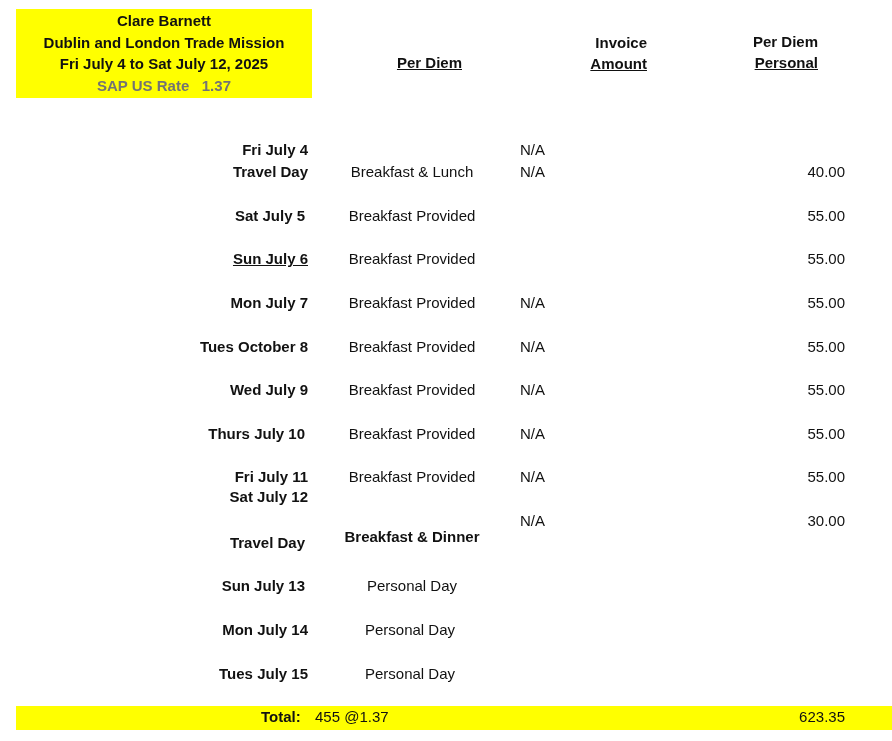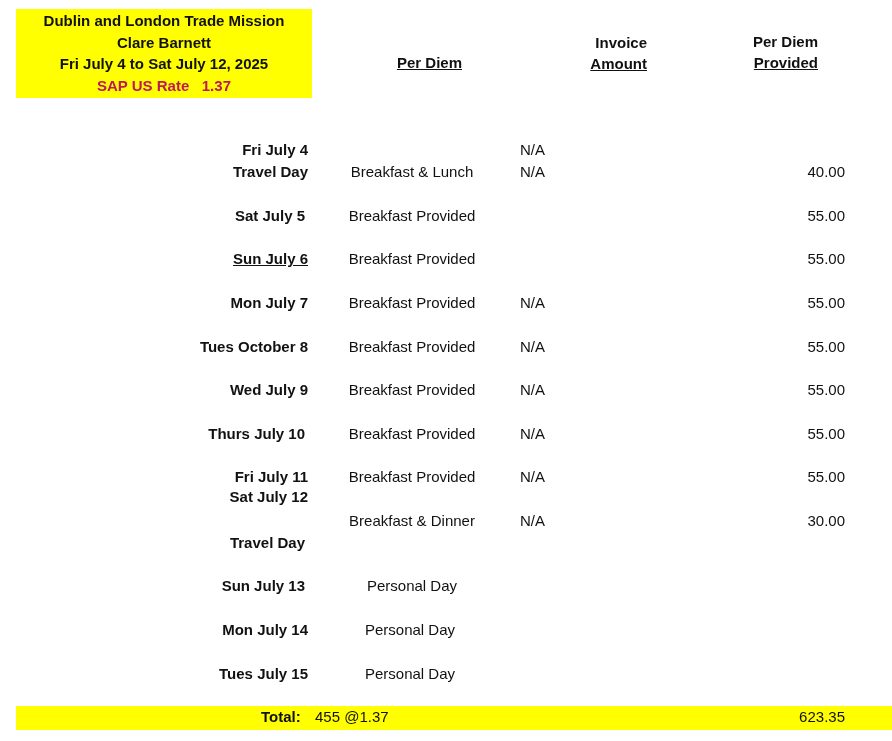--- a/index.html
+++ b/index.html
@@ -1,52 +1,52 @@
 <!DOCTYPE html>
 <html><head>
 <meta charset="utf-8">
 <style>
   html, body { margin:0; padding:0; background:#ffffff; }
   body { width:892px; height:741px; position:relative; overflow:hidden;
          font-family:"Liberation Sans", sans-serif; color:#111; font-size:15px; }
   .hdr-box { position:absolute; left:16px; top:9px; width:296px; height:89px; background:#ffff00;
              text-align:center; font-weight:bold; font-size:15px; line-height:21.5px; padding-top:1px; box-sizing:border-box; }
-  .hdr-box .rate { color:#be185d; }
+  .hdr-box .rate { color:#737373; }
   .col-hdr { position:absolute; font-weight:bold; font-size:15px; text-align:right; line-height:21px; }
   .u { text-decoration:underline; }
   .abs { position:absolute; white-space:nowrap; line-height:21px; }
   .day { font-weight:bold; text-align:right; width:160px; }
   .perdiem { text-align:center; width:200px; }
   .inv { width:40px; }
   .amt { text-align:right; width:100px; }
   .total-bar { position:absolute; left:16px; top:706px; width:876px; height:24px; background:#ffff00; }
   .total-label { position:absolute; left:261px; top:707px; font-weight:bold; line-height:20px; }
   .total-calc { position:absolute; left:315px; top:707px; line-height:20px; }
   .total-amt { position:absolute; left:745px; top:707px; width:100px; text-align:right; font-weight:normal; line-height:20px; }
 </style>
 </head>
 <body>
 
 <div class="hdr-box">
+  <div>Clare Barnett</div>
   <div>Dublin and London Trade Mission</div>
-  <div>Clare Barnett</div>
   <div>Fri July 4 to Sat July 12, 2025</div>
   <div class="rate" style="white-space:pre;">SAP US Rate   1.37</div>
 </div>
 
 <div class="col-hdr" style="left:362px; top:52px; width:100px;">
   <span class="u">Per Diem</span>
 </div>
 <div class="col-hdr" style="left:547px; top:32px; width:100px;">
   <div>Invoice</div>
   <div class="u">Amount</div>
 </div>
 <div class="col-hdr" style="left:718px; top:31px; width:100px;">
   <div>Per Diem</div>
-  <div class="u">Provided</div>
+  <div class="u">Personal</div>
 </div>
 
 <div class="abs day" style="left:148px; top:139px;">Fri July 4</div>
 <div class="abs inv" style="left:520px; top:139px;">N/A</div>
 
 <div class="abs day" style="left:148px; top:161px;">Travel Day</div>
 <div class="abs perdiem" style="left:312px; top:161px;">Breakfast &amp; Lunch</div>
 <div class="abs inv" style="left:520px; top:161px;">N/A</div>
 <div class="abs amt" style="left:745px; top:161px;">40.00</div>
 
@@ -77,21 +77,21 @@
 <div class="abs perdiem" style="left:312px; top:423px;">Breakfast Provided</div>
 <div class="abs inv" style="left:520px; top:423px;">N/A</div>
 <div class="abs amt" style="left:745px; top:423px;">55.00</div>
 
 <div class="abs day" style="left:148px; top:466px;">Fri July 11</div>
 <div class="abs perdiem" style="left:312px; top:466px;">Breakfast Provided</div>
 <div class="abs inv" style="left:520px; top:466px;">N/A</div>
 <div class="abs amt" style="left:745px; top:466px;">55.00</div>
 
 <div class="abs day" style="left:148px; top:486px;">Sat July 12</div>
-<div class="abs perdiem" style="left:312px; top:510px;">Breakfast &amp; Dinner</div>
+<div class="abs perdiem" style="left:312px; top:526px;font-weight:bold;">Breakfast &amp; Dinner</div>
 <div class="abs inv" style="left:520px; top:510px;">N/A</div>
 <div class="abs amt" style="left:745px; top:510px;">30.00</div>
 
 <div class="abs day" style="left:145px; top:532px;">Travel Day</div>
 
 <div class="abs day" style="left:145px; top:575px;">Sun July 13</div>
 <div class="abs perdiem" style="left:312px; top:575px;">Personal Day</div>
 
 <div class="abs day" style="left:148px; top:619px;">Mon July 14</div>
 <div class="abs perdiem" style="left:310px; top:619px;">Personal Day</div>

